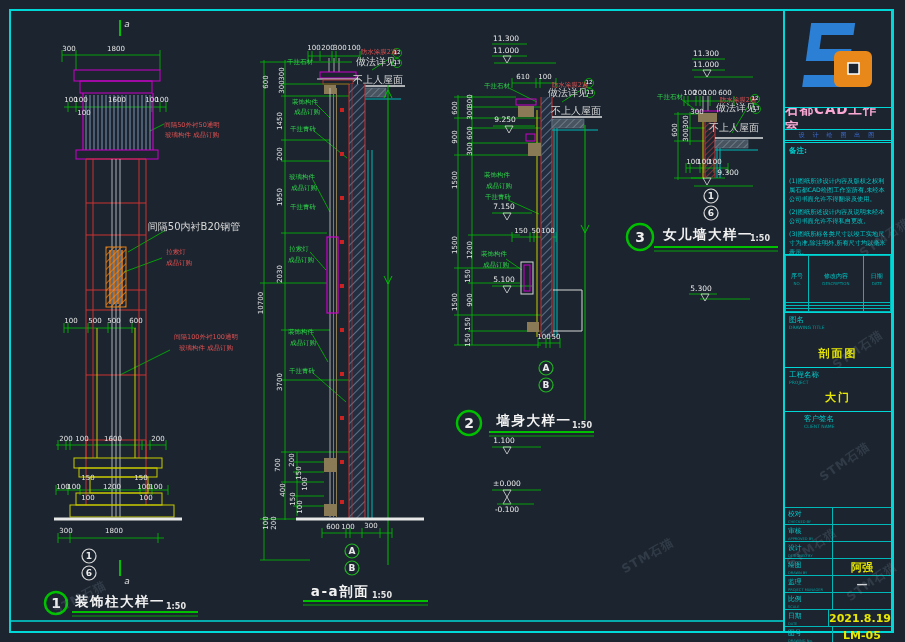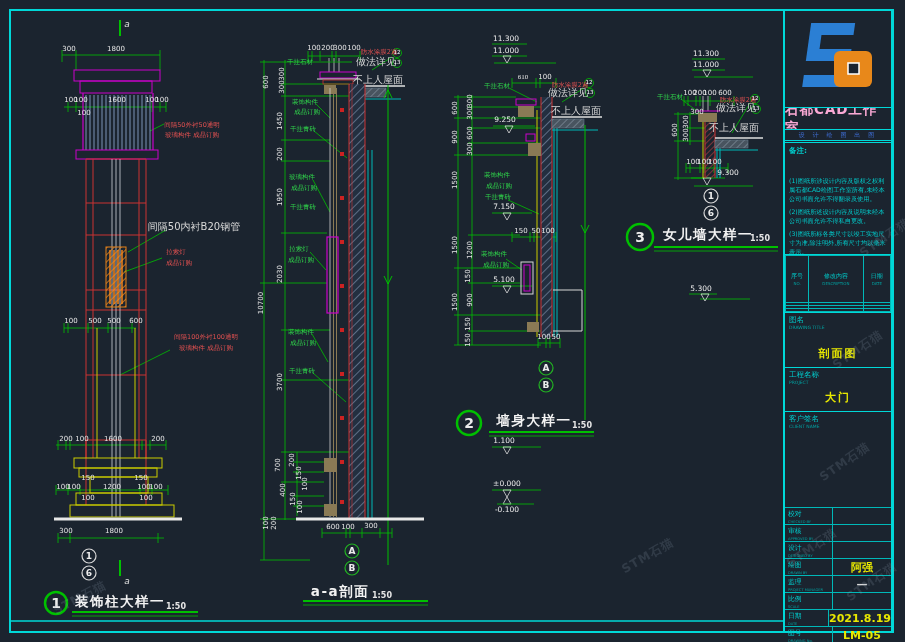--- a/index.html
+++ b/index.html
@@ -39,21 +39,21 @@
   .tb-notes p{margin:0 0 4px 0;}
   .tb-rev{height:58px;padding:0;}
   .tb-rev table{width:100%;height:100%;border-collapse:collapse;}
   .tb-rev th,.tb-rev td{border:1px solid #00b8b8;font-size:6px;color:#00cccc;
       font-weight:normal;text-align:center;padding:0;}
   .tb-rev th i{display:block;font-style:normal;font-size:4px;color:#00a0a0;}
   .fld .cap{padding:2px 4px 0 4px;font-size:7.5px;}
   .fld .cap i{display:block;font-style:normal;font-size:4.5px;color:#00a0a0;}
   .fld .val{position:absolute;left:0;right:0;bottom:6px;text-align:center;color:#e8e800;
             font-size:11px;font-weight:bold;letter-spacing:2px;}
-  .f-project{height:44px;} .f-drawing{height:55px;} .f-client{height:42px;border-bottom:none !important;}
+  .f-project{height:44px;} .f-drawing{height:55px;} .f-client{height:42px;border-bottom:none !important;margin-left:15px;}
   .tb-rows{position:absolute;left:0;right:0;top:497px;bottom:0;display:flex;flex-direction:column;}
   .tb-row{flex:1;display:flex;border-top:1px solid #00b8b8;}
   .tb-row .rl{width:44px;border-right:1px solid #00b8b8;padding:1px 0 0 3px;font-size:6.8px;}
   .tb-row .rl i{display:block;font-style:normal;font-size:3.8px;color:#00a0a0;transform:scale(.95);transform-origin:left top;}
   .tb-row .rv{flex:1;display:flex;align-items:center;justify-content:center;
               color:#e8e800;font-size:11px;font-weight:bold;}
 </style>
 </head>
 <body>
 
@@ -506,21 +506,21 @@
       <span class="lb d rot" style="left: 300px; top: 507px;">100</span>
       <span class="lb d rot" style="left: 266px; top: 523px;">100</span>
       <span class="lb d rot" style="left: 274px; top: 523px;">200</span>
       <span class="lb d" style="left: 333px; top: 527px;">600</span>
       <span class="lb d" style="left: 348px; top: 527px;">100</span>
       <span class="lb d" style="left: 371px; top: 526px;">300</span>
       <span class="lb c" style="left: 352px; top: 551px;">A</span>
       <span class="lb c" style="left: 352px; top: 568px;">B</span>
       <span class="lb l" style="left: 506px; top: 39px;">11.300</span>
       <span class="lb l" style="left: 506px; top: 51px;">11.000</span>
-      <span class="lb d" style="left: 523px; top: 77px; font-family: Liberation Serif, serif;">610</span>
+      <span class="lb d" style="left: 523px; top: 77px;">610</span>
       <span class="lb d" style="left: 545px; top: 77px;">100</span>
       <span class="lb g" style="left: 497px; top: 86px;">干挂石材</span>
       <span class="lb r" style="left: 570px; top: 85px;">防水涂膜2遍</span>
       <span class="lb w" style="left: 568px; top: 93px;">做法详见</span>
       <span class="lb t" style="left: 589px; top: 83px;">12</span>
       <span class="lb t" style="left: 590px; top: 93px;">13</span>
       <span class="lb d rot" style="left: 455px; top: 108px;">600</span>
       <span class="lb d rot" style="left: 470px; top: 101px;">300</span>
       <span class="lb d rot" style="left: 470px; top: 113px;">300</span>
       <span class="lb w" style="left: 576px; top: 111px;">不上人屋面</span>

